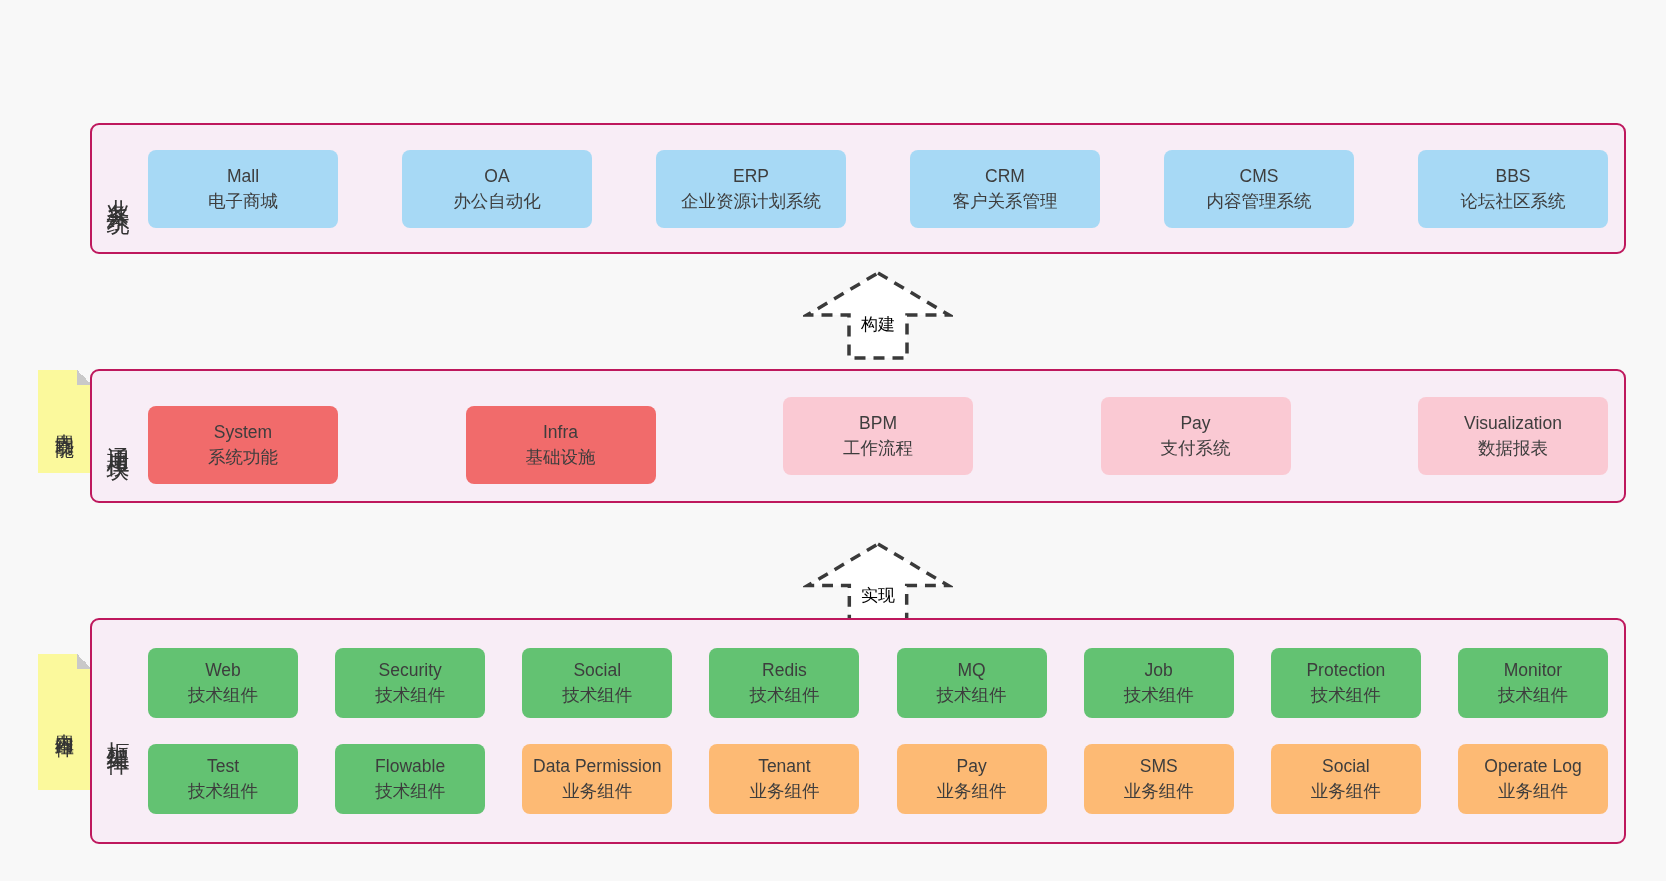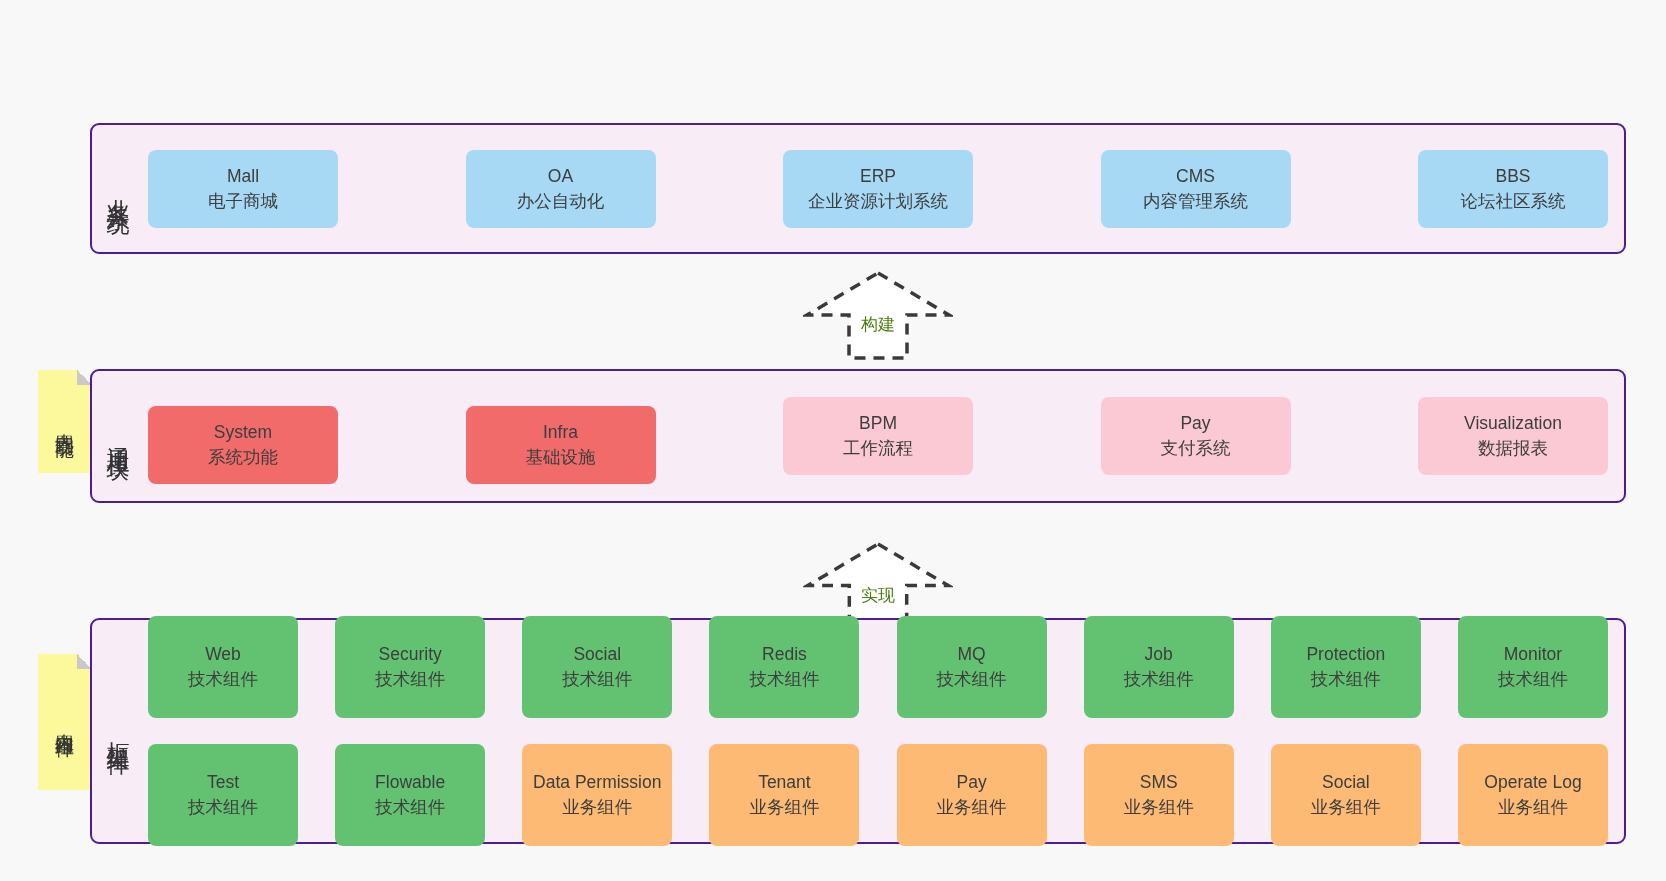--- a/index.html
+++ b/index.html
@@ -5,21 +5,21 @@
   html,body { margin:0; padding:0; }
   body {
     width:1666px; height:881px; position:relative;
     background:#f8f8f8; overflow:hidden;
     font-family:"Liberation Sans","DejaVu Sans",sans-serif;
     color:#3d3d3d;
   }
   
   .band {
     position:absolute; left:90px; width:1536px; box-sizing:border-box;
-    background:#f8edf6; border:2px solid #4c1d95; border-radius:9px;
+    background:#f8edf6; border:2px solid #be185d; border-radius:9px;
     display:flex; z-index:2;
   }
   #band-business   { top:123px; height:131px; }
   #band-modules    { top:369px; height:134px; }
   #band-components { top:618px; height:226px; }
 
   .vlabel { flex:none; width:52px; display:flex; align-items:center; justify-content:center; }
   .vlabel span {
     writing-mode:vertical-rl; text-orientation:upright;
     font-size:23px; letter-spacing:4px; line-height:1.08; color:#333;
@@ -31,21 +31,21 @@
   .band-content.cols { flex-direction:column; justify-content:center; align-items:stretch; gap:26px; }
   .row8 { display:flex; justify-content:space-between; }
 
   
   .box {
     border-radius:8px; box-sizing:border-box;
     display:flex; flex-direction:column; align-items:center; justify-content:center;
     text-align:center; font-size:17.5px; line-height:1.42; padding:4px 10px;
   }
   .w6 { width:190px; height:78px; }
-  .w8 { width:150px; height:102px;text-align:right; }
+  .w8 { width:150px; height:70px;text-align:right; }
   .c-blue   { background:#a7d9f5; }
   .c-red    { background:#f16b6b;margin-top:17px; }
   .c-pink   { background:#fac9d3;text-align:right; }
   .c-green  { background:#63c272; }
   .c-lgreen { background:#fdba74; }
 
   
   .sticky {
     position:absolute; left:38px; width:54px; z-index:1;
     background:#fbf99c;
@@ -62,21 +62,21 @@
     background:linear-gradient(to bottom left, #f8f8f8 50%, #c9c9c9 50%);
   }
 
   
   .arrow { position:absolute; width:150px; z-index:1; }
   #arrow-build     { left:803px; top:270px; height:91px; }
   #arrow-implement { left:803px; top:541px; height:90px; }
   .arrow svg { display:block; width:100%; height:100%; }
   .arrow-label {
     position:absolute; left:50%; top:43px; transform:translateX(-50%);
-    background:#ffffff; font-size:17px; padding:0 3px; white-space:nowrap; color:#4d7c0f;
+    background:#ffffff; font-size:17px; padding:0 3px; white-space:nowrap; color:#000000;
   }
 </style>
 </head>
 <body>
 
 <div class="sticky" id="sticky-features">
   <span>内置功能</span>
   <div class="fold"></div>
 </div>
 <div class="sticky" id="sticky-components">
@@ -93,20 +93,24 @@
       <div>Mall</div>
       <div>电子商城</div>
     </div>
     <div class="box w6 c-blue">
       <div>OA</div>
       <div>办公自动化</div>
     </div>
     <div class="box w6 c-blue">
       <div>ERP</div>
       <div>企业资源计划系统</div>
+    </div>
+    <div class="box w6 c-blue">
+      <div>CRM</div>
+      <div>客户关系管理</div>
     </div>
     <div class="box w6 c-blue">
       <div>CMS</div>
       <div>内容管理系统</div>
     </div>
     <div class="box w6 c-blue">
       <div>BBS</div>
       <div>论坛社区系统</div>
     </div>
   </div>

